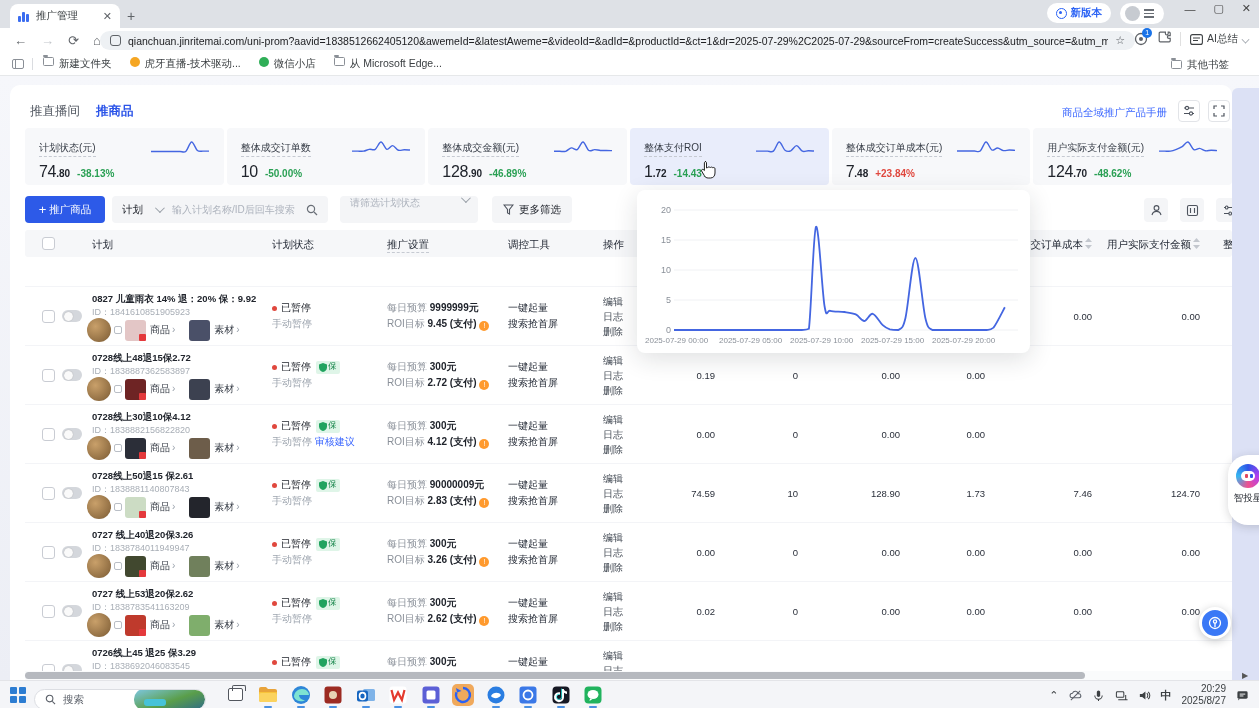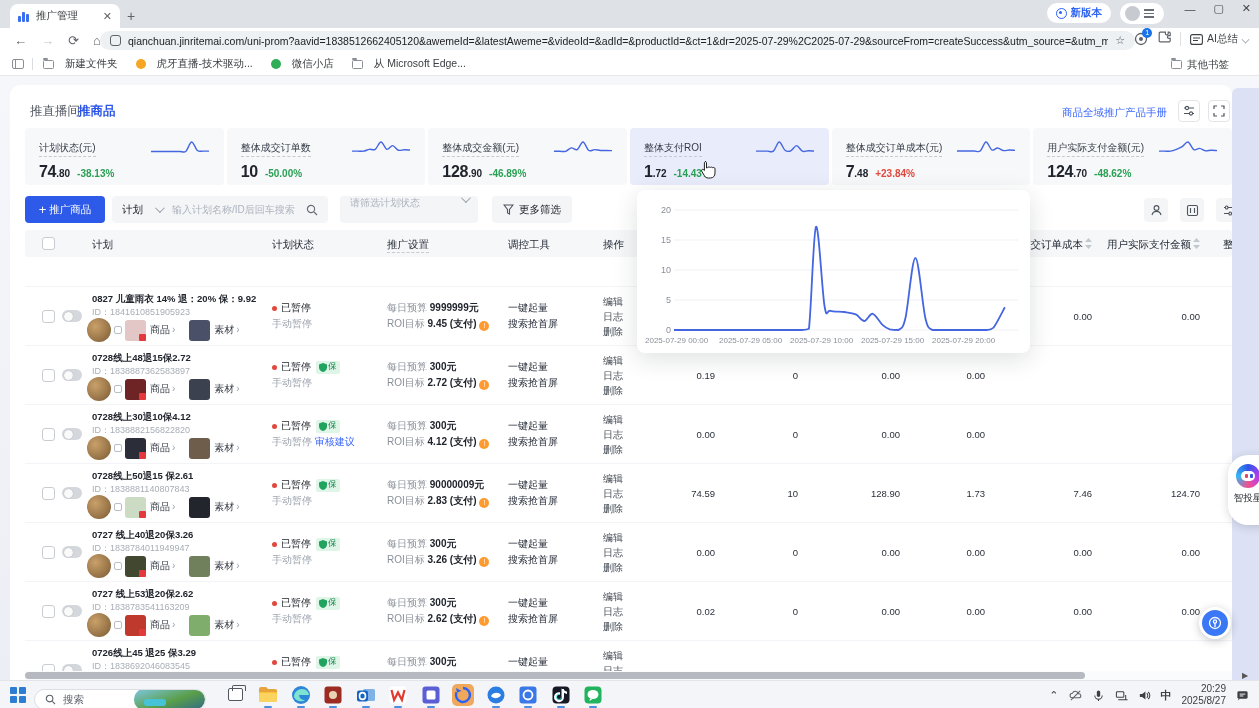--- a/index.html
+++ b/index.html
@@ -27,21 +27,21 @@
 .navic.dis{color:#c3c6cb}
 #urlpill{position:absolute;left:100px;top:31px;width:1035px;height:19px;background:#eef1f4;border-radius:10px;display:flex;align-items:center;padding:0 10px;gap:7px}
 #urlpill .sw{width:11px;height:11px;border:1.2px solid #5f6368;border-radius:3px;position:relative;flex:none}
 #urlpill .url{font-size:10.5px;color:#202124;white-space:nowrap;overflow:hidden;flex:1}
 #urlpill .star{font-size:11px;color:#5f6368}
 #addr-right{position:absolute;right:10px;top:30px;display:flex;align-items:center;gap:9px}
 #addr-right .bicon{position:relative;width:14px;height:14px}
 #addr-right .badge1{position:absolute;right:-4px;top:-4px;min-width:10px;height:10px;background:#1a73e8;color:#fff;font-size:7px;border-radius:5px;text-align:center;line-height:10px;padding:0 1px}
 #addr-right .aib{display:flex;align-items:center;gap:4px;font-size:10.5px;color:#3c4043;border-left:1px solid #e0e0e0;padding-left:9px}
 #bookbar{position:absolute;left:0;top:53px;width:1259px;height:23px;background:#fff;border-bottom:1px solid #e6e8ea;display:flex;align-items:center;font-size:10.5px;color:#3c4043}
-.bk{display:flex;align-items:center;gap:11px;margin-right:18px;white-space:nowrap}
+.bk{display:flex;align-items:flex-start;gap:5px;margin-right:18px;white-space:nowrap}
 .bk .fld{width:11px;height:9px;border:1.2px solid #8a8f96;border-radius:1.5px;position:relative}
 .bk .fld:before{content:"";position:absolute;left:-1px;top:-3px;width:5px;height:2px;background:#8a8f96;border-radius:1px}
 .bk .dotfav{width:10px;height:10px;border-radius:50%}
 #bookbar .panelic{width:12px;height:10px;border:1.2px solid #8a8f96;border-radius:2px;margin:0 8px 0 12px;position:relative}
 #bookbar .panelic:after{content:"";position:absolute;left:2px;top:0;width:1.2px;height:100%;background:#8a8f96}
 #bookbar .sep{width:1px;height:12px;background:#dadce0;margin-right:10px}
 #otherbk{position:absolute;right:12px;top:0;height:23px;display:flex;align-items:center;gap:5px}
 
 #content-bg{position:absolute;left:0;top:76px;width:1259px;height:604px;background:linear-gradient(180deg,#f6f7fb,#eceef5)}
 #card{position:absolute;left:10px;top:85px;width:1222px;height:595px;background:#fff;border-radius:10px 10px 0 0;overflow:hidden}
@@ -51,21 +51,21 @@
 .ptab.act{color:#2b54e8;font-weight:bold}
 #manual{position:absolute;top:21px;right:65px;font-size:10.5px;color:#3a66ff}
 .tbicon{position:absolute;top:15px;width:22px;height:22px;border:1px solid #e2e4e8;border-radius:4px;display:flex;align-items:center;justify-content:center}
 
 #cards{position:absolute;left:15px;top:43px;width:1207px;display:flex;gap:3px}
 .scard{flex:1;height:57px;background:#f7f8fa;border-radius:4px;padding:9px 14px 0 14px;position:relative}
 .scard.active{background:#e9edfb}
 .scard .t{font-size:10px;color:#353b45;border-bottom:1px dashed #c6cad2;display:inline-block;padding-bottom:1px;white-space:nowrap}
 .scard svg{position:absolute;right:13px;top:10px}
 .scard .vrow{margin-top:6px;display:flex;align-items:baseline}
-.scard .vi{font-size:16px;font-weight:bold;color:#20242c;letter-spacing:-0.3px}
+.scard .vi{font-size:16px;font-weight:normal;color:#20242c;letter-spacing:-0.3px}
 .scard .vd{font-size:10px;font-weight:bold;color:#20242c}
 .scard .dl{font-size:10px;font-weight:bold;margin-left:7px}
 .dl.down{color:#2aa054}.dl.up{color:#e0483e}
 
 #btn-add{position:absolute;left:15px;top:111px;width:80px;height:27px;background:#2d5ae8;border-radius:4px;color:#fff;font-size:10.5px;display:flex;align-items:center;justify-content:center;gap:3px}
 #searchgrp{position:absolute;left:102px;top:111px;width:216px;height:27px;background:#f4f5f7;border-radius:4px;display:flex;align-items:center;font-size:10.5px}
 #searchgrp .sel{color:#20242c;margin-left:10px}
 #searchgrp .chv{margin:0 10px 0 12px}
 #searchgrp .ph{color:#adb3bd;flex:1;font-size:10px;white-space:nowrap;overflow:hidden}
 #statussel{position:absolute;left:330px;top:111px;width:138px;height:27px;background:#f4f5f7;border-radius:4px;display:flex;justify-content:space-between;padding:0 10px;font-size:10px;color:#adb3bd}
@@ -238,21 +238,21 @@
       </span>
     <span id="otherbk" class="bk">
         <span class="fld"></span>
         <span>其他书签</span>
       </span>
   </div>
 
   <div id="content-bg"></div>
   <div id="card">
     <span class="ptab" style="left:20px">推直播间</span>
-    <span class="ptab act" style="left:68px">推商品</span>
+    <span class="ptab act" style="left:86px">推商品</span>
     <span id="manual">商品全域推广产品手册</span>
     <span class="tbicon" style="left:1168px">
       <svg width="12" height="12" viewBox="0 0 12 12">
           <line x1="1" y1="3" x2="11" y2="3" stroke="#4e545e" stroke-width="1.2"></line>
           <line x1="1" y1="8.5" x2="11" y2="8.5" stroke="#4e545e" stroke-width="1.2"></line>
           <circle cx="4" cy="3" r="1.6" fill="#fff" stroke="#4e545e" stroke-width="1.1"></circle>
           <circle cx="8" cy="8.5" r="1.6" fill="#fff" stroke="#4e545e" stroke-width="1.1"></circle>
         </svg>
     </span>
     <span class="tbicon" style="left:1198px">

